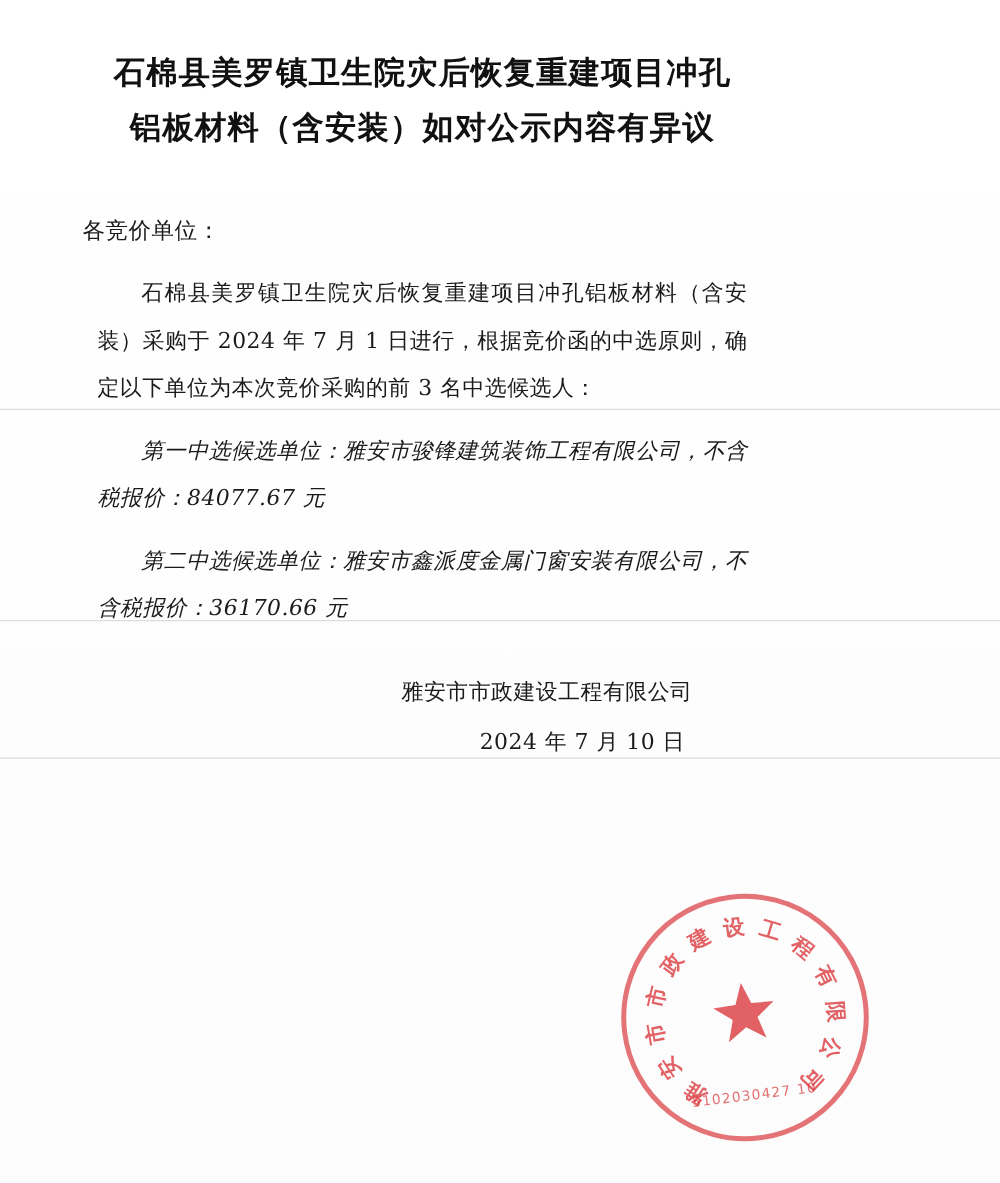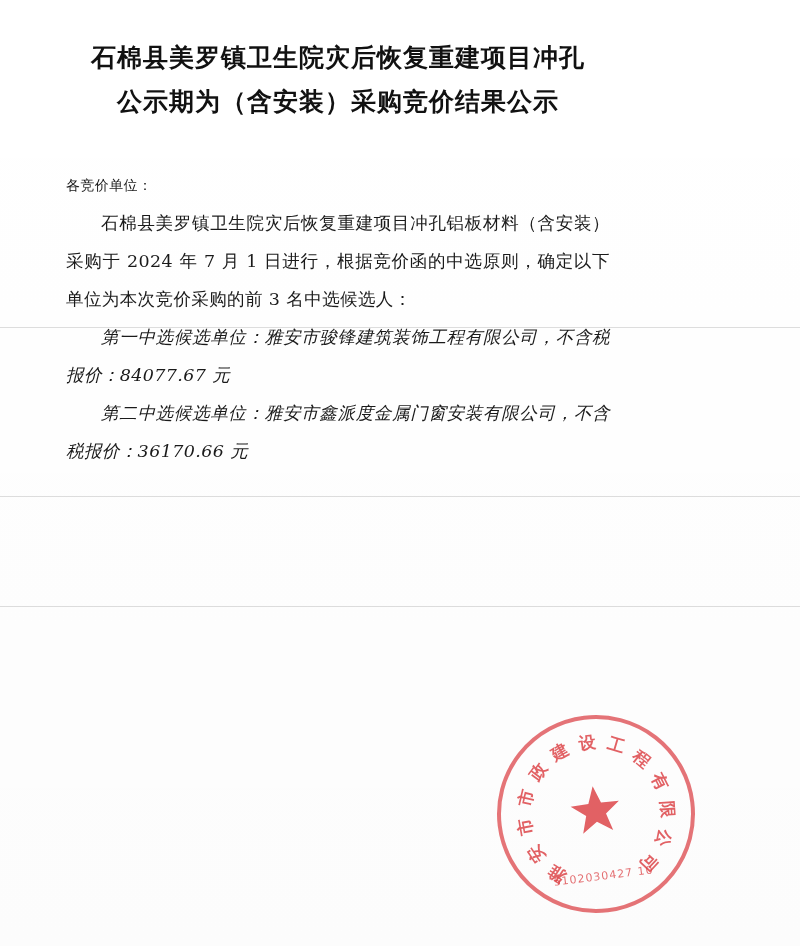--- a/index.html
+++ b/index.html
@@ -50,27 +50,27 @@
     letter-spacing: 1px;
     padding-top: 36px;
     color: #111;
   }
   .doc-title .line {
     display: block;
   }
 
   .salutation {
     margin-top: 42px;
-    font-size: 14px;
+    font-size: 18px;
     line-height: 38px;
     letter-spacing: 0.4px;
   }
 
   p.body-para {
-    margin: 0;
+    margin: 12px;
     font-size: 17.5px;
     line-height: 38px;
     letter-spacing: 0.4px;
     text-align: justify;
     text-justify: inter-ideograph;
     text-indent: 2em;
   }
   p.body-para.gap {
     margin-top: 0px;
     font-style: italic;
@@ -155,29 +155,33 @@
 <div class="page">
 
   <div class="fold f1"></div>
   <div class="fold f2"></div>
   <div class="fold f3"></div>
 
   <div class="content">
 
     <div class="doc-title">
       <span class="line">石棉县美罗镇卫生院灾后恢复重建项目冲孔</span>
-      <span class="line">公示期为（含安装）采购竞价结果公示</span>
+      <span class="line">铝板材料（含安装）如对公示内容有异议</span>
     </div>
 
     <div class="salutation">各竞价单位：</div>
 
     <p class="body-para">石棉县美罗镇卫生院灾后恢复重建项目冲孔铝板材料（含安装）采购于 2024 年 7 月 1 日进行，根据竞价函的中选原则，确定以下单位为本次竞价采购的前 3 名中选候选人：</p>
     <p class="body-para gap">第一中选候选单位：雅安市骏锋建筑装饰工程有限公司，不含税报价：84077.67 元</p>
     <p class="body-para gap">第二中选候选单位：雅安市鑫派度金属门窗安装有限公司，不含税报价：36170.66 元</p>
 
+    <div class="signature">
+      <span class="sig-line">雅安市市政建设工程有限公司</span>
+      <span class="sig-date">2024 年 7 月 10 日</span>
+    </div>
 
   </div>
 
   <div class="seal">
     <div class="seal-text">
         <span style="transform: translate(-46.3px, 55.2px) rotate(-140deg);">雅</span>
         <span style="transform: translate(-64.3px, 32.3px) rotate(-116.7deg);">安</span>
         <span style="transform: translate(-71.9px, 4.2px) rotate(-93.3deg);">市</span>
         <span style="transform: translate(-67.7px, -24.6px) rotate(-70deg);">市</span>
         <span style="transform: translate(-52.4px, -49.4px) rotate(-46.7deg);">政</span>

